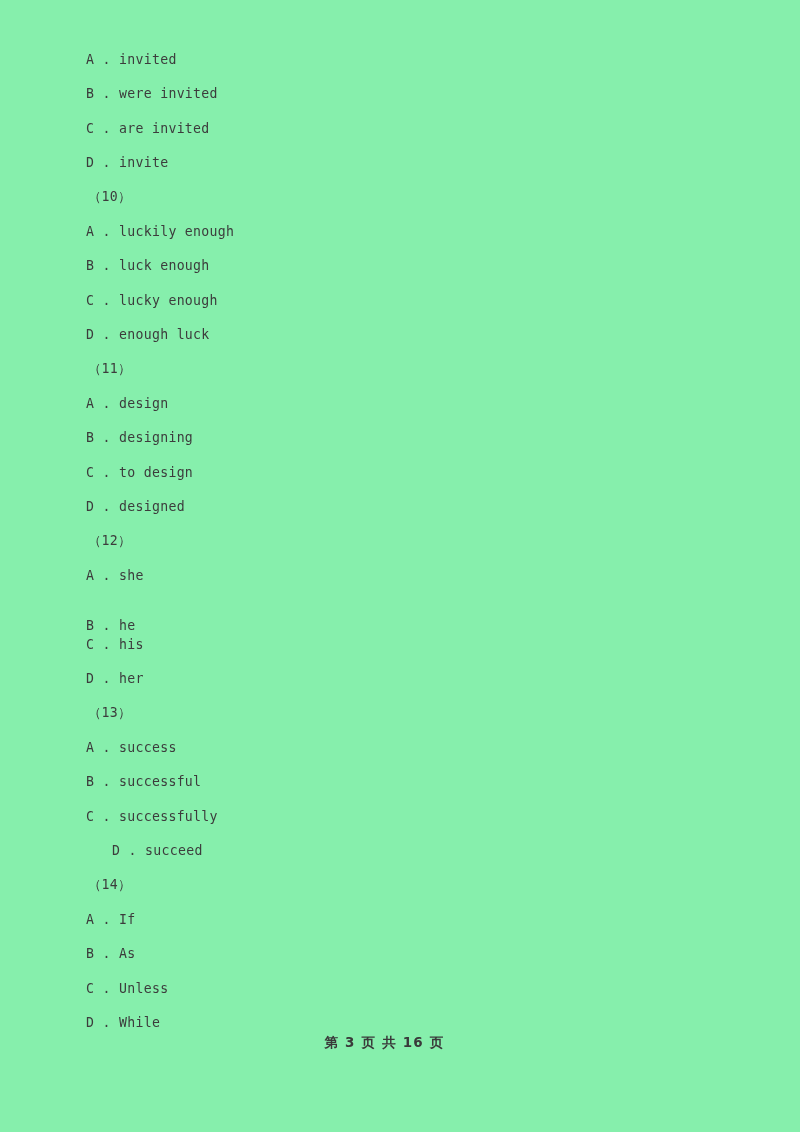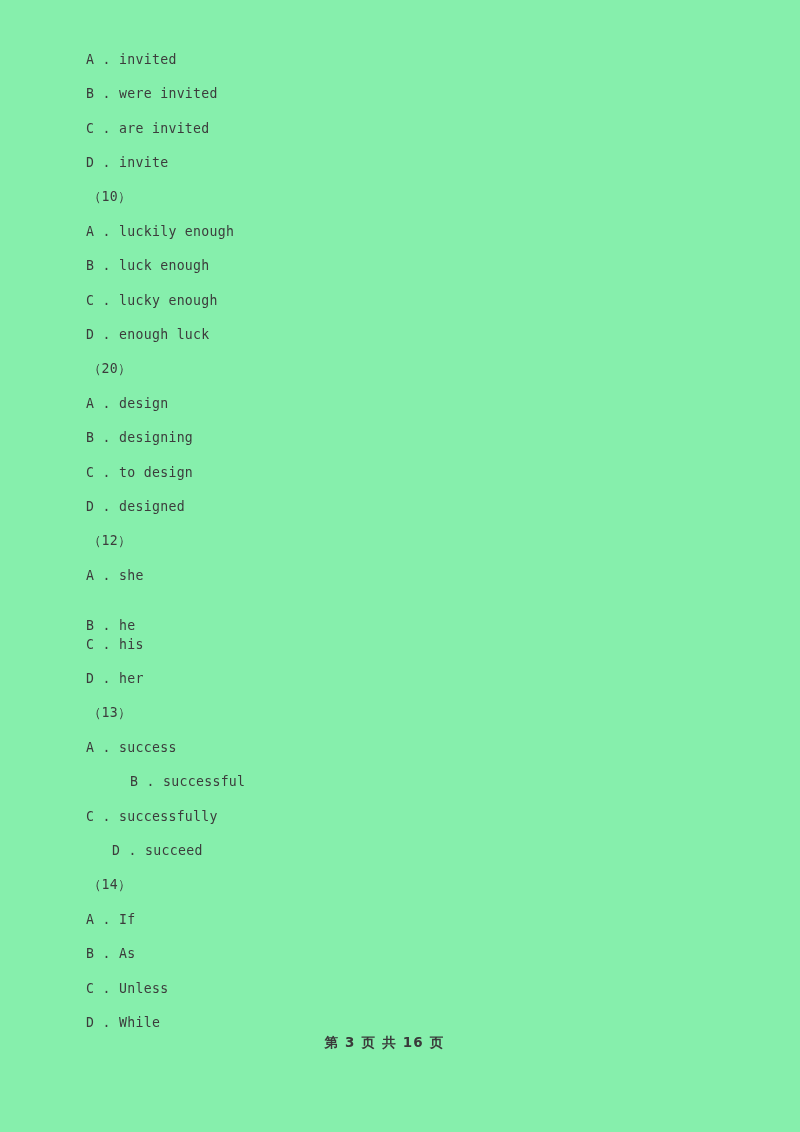--- a/index.html
+++ b/index.html
@@ -60,33 +60,33 @@
   <div class="content">
       <div class="line option" style="top: 52px;">A . invited</div>
       <div class="line option" style="top: 86px;">B . were invited</div>
       <div class="line option" style="top: 121px;">C . are invited</div>
       <div class="line option" style="top: 155px;">D . invite</div>
       <div class="line qnum" style="top: 189px;">（10）</div>
       <div class="line option" style="top: 224px;">A . luckily enough</div>
       <div class="line option" style="top: 258px;">B . luck enough</div>
       <div class="line option" style="top: 293px;">C . lucky enough</div>
       <div class="line option" style="top: 327px;">D . enough luck</div>
-      <div class="line qnum" style="top: 361px;">（20）</div>
+      <div class="line qnum" style="top: 361px;">（11）</div>
       <div class="line option" style="top: 396px;">A . design</div>
       <div class="line option" style="top: 430px;">B . designing</div>
       <div class="line option" style="top: 465px;">C . to design</div>
       <div class="line option" style="top: 499px;">D . designed</div>
       <div class="line qnum" style="top: 533px;">（12）</div>
       <div class="line option" style="top: 568px;">A . she</div>
       <div class="line option" style="top: 602px; margin-top: 16px;">B . he</div>
       <div class="line option" style="top: 637px;">C . his</div>
       <div class="line option" style="top: 671px;">D . her</div>
       <div class="line qnum" style="top: 705px;">（13）</div>
       <div class="line option" style="top: 740px;">A . success</div>
-      <div class="line option" style="top: 774px; margin-left: 44px;">B . successful</div>
+      <div class="line option" style="top: 774px;">B . successful</div>
       <div class="line option" style="top: 809px;">C . successfully</div>
       <div class="line option" style="top: 843px; margin-left: 26px;">D . succeed</div>
       <div class="line qnum" style="top: 877px;">（14）</div>
       <div class="line option" style="top: 912px;">A . If</div>
       <div class="line option" style="top: 946px;">B . As</div>
       <div class="line option" style="top: 981px;">C . Unless</div>
       <div class="line option" style="top: 1015px;">D . While</div>
     </div>
   <div class="footer">第 3 页 共 16 页</div>
 </div>

